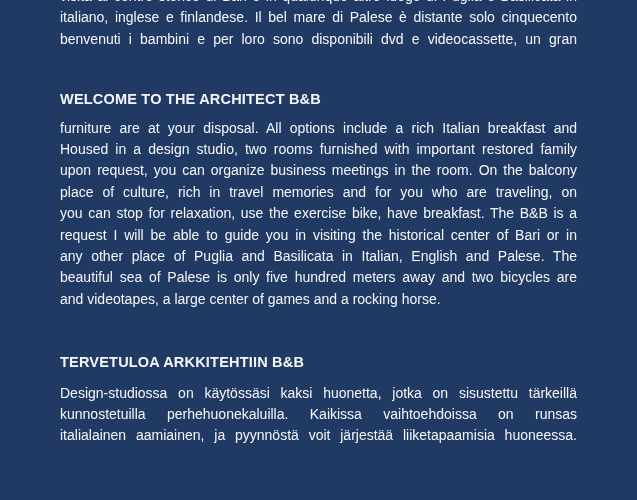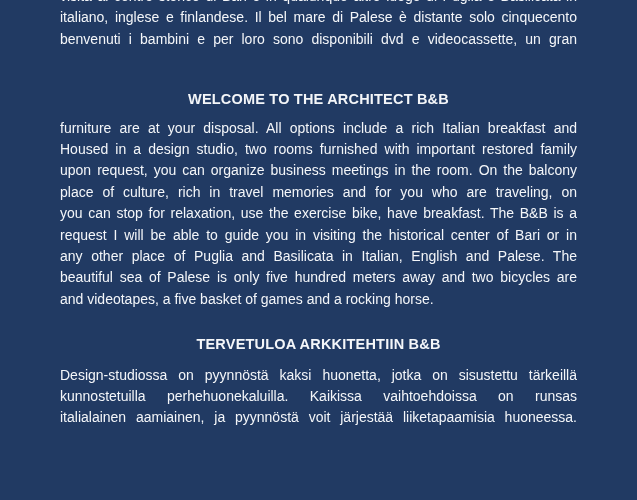--- a/index.html
+++ b/index.html
@@ -31,29 +31,29 @@
     text-align-last: justify;
     -moz-text-align-last: justify;
     white-space: normal;
   }
   .line-last-left {
     text-align-last: left;
     -moz-text-align-last: left;
   }
   .heading {
     margin: 0;
-    text-align: center;
+    text-align: left;
     font-weight: bold;
     font-size: 14.5px;
     line-height: 21.4px;
     letter-spacing: 0.2px;
   }
   .heading-english { margin-top: 39px; }
   .para-english   { margin-top: 7px; }
-  .heading-finnish { margin-top: 24px; }
+  .heading-finnish { margin-top: 42px; }
   .para-finnish    { margin-top: 9px; }
 </style>
 </head>
 <body style="background: rgb(33, 58, 99); color: rgb(244, 246, 249);">
 
 <div class="page">
 
   <div class="para para-italian">
       <div class="line">visita al centro storico di Bari o in qualunque altro luogo di Puglia e Basilicata in</div>
       <div class="line">italiano, inglese e finlandese. Il bel mare di Palese è distante solo cinquecento</div>
@@ -64,24 +64,24 @@
 
   <div class="para para-english">
       <div class="line">furniture are at your disposal. All options include a rich Italian breakfast and</div>
       <div class="line">Housed in a design studio, two rooms furnished with important restored family</div>
       <div class="line">upon request, you can organize business meetings in the room. On the balcony</div>
       <div class="line">place of culture, rich in travel memories and for you who are traveling, on</div>
       <div class="line">you can stop for relaxation, use the exercise bike, have breakfast. The B&amp;B is a</div>
       <div class="line">request I will be able to guide you in visiting the historical center of Bari or in</div>
       <div class="line">any other place of Puglia and Basilicata in Italian, English and Palese. The</div>
       <div class="line">beautiful sea of Palese is only five hundred meters away and two bicycles are</div>
-      <div class="line line-last-left">and videotapes, a five basket of games and a rocking horse.</div>
+      <div class="line line-last-left">and videotapes, a large center of games and a rocking horse.</div>
     </div>
 
   <h2 class="heading heading-finnish">TERVETULOA ARKKITEHTIIN B&amp;B</h2>
 
   <div class="para para-finnish">
-      <div class="line">Design-studiossa on pyynnöstä kaksi huonetta, jotka on sisustettu tärkeillä</div>
+      <div class="line">Design-studiossa on käytössäsi kaksi huonetta, jotka on sisustettu tärkeillä</div>
       <div class="line">kunnostetuilla perhehuonekaluilla. Kaikissa vaihtoehdoissa on runsas</div>
       <div class="line">italialainen aamiainen, ja pyynnöstä voit järjestää liiketapaamisia huoneessa.</div>
     </div>
 
 </div>
 
 </body></html>

